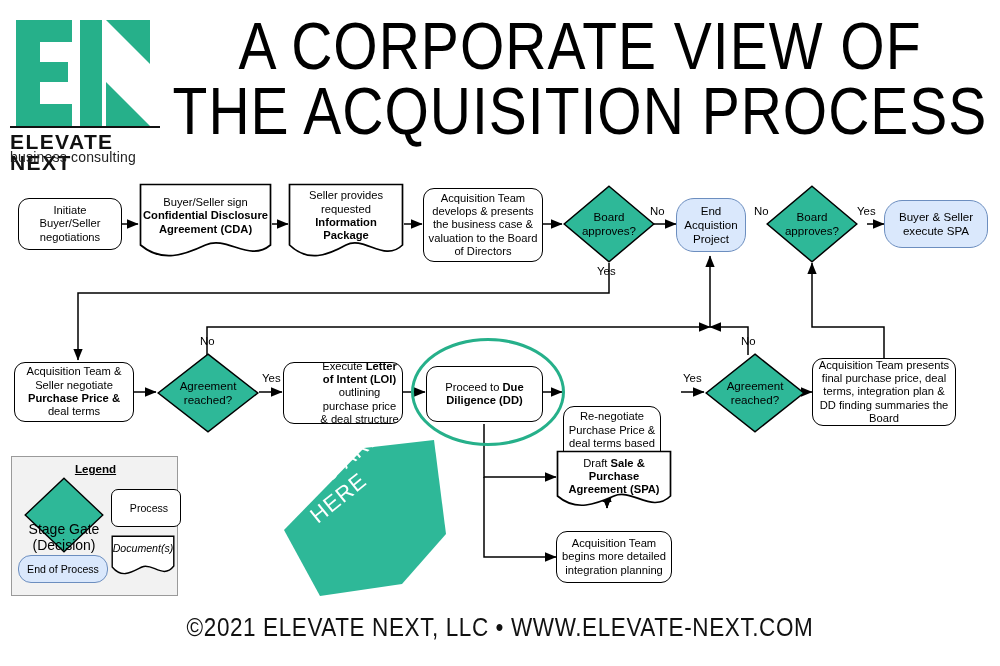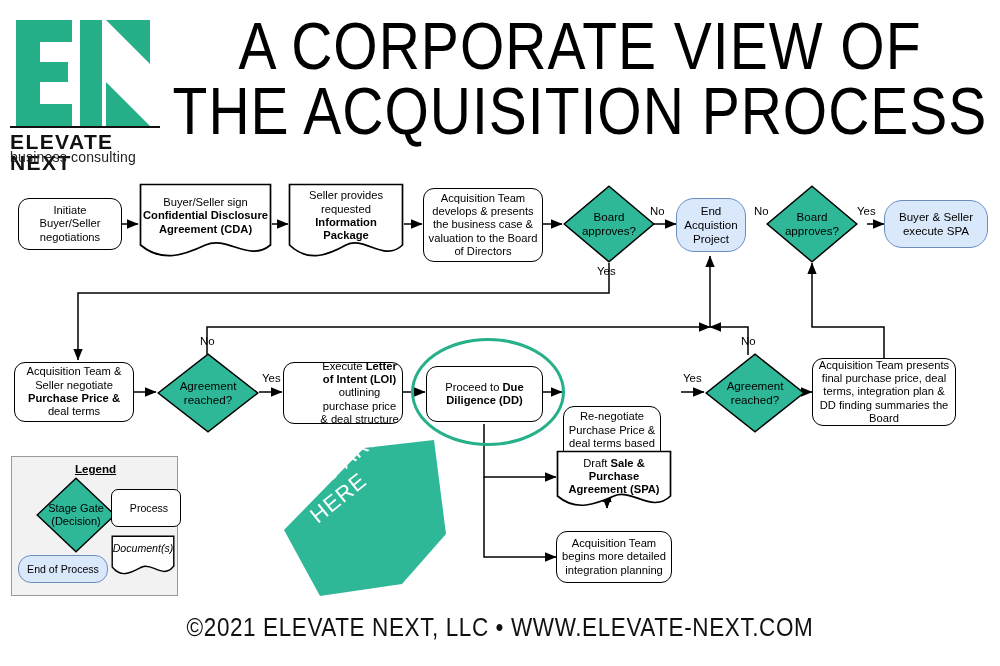--- a/index.html
+++ b/index.html
@@ -76,21 +76,21 @@
 
   
   .legend{
     position:absolute;left:11px;top:456px;width:167px;height:140px;
     background:#f2f2f2;border:1.6px solid #9a9a9a;box-sizing:border-box;
   }
   .legend-title{
     position:absolute;left:0;top:5px;width:167px;text-align:center;
     font-size:11.6px;font-weight:bold;color:#000;text-decoration:underline;
   }
-  .lg-dia{position:absolute;left:24px;top:20px;width:80px;height:76px;font-size:11px;line-height:1.15;}
+  .lg-dia{position:absolute;left:12px;top:20px;width:80px;height:76px;font-size:14px;line-height:1.15;align-items:flex-end;}
   .lg-end{
     position:absolute;left:6px;top:98px;width:88px;height:26px;
     background:#dae8fc;border:1.5px solid #6c8ebf;border-radius:13px;
     display:flex;align-items:center;justify-content:center;
     font-size:10.6px;color:#000;
   }
   .lg-proc{
     position:absolute;left:99px;top:32px;width:62px;height:36px;
     background:#fff;border:1.5px solid #000;border-radius:7px;
     display:flex;align-items:center;justify-content:center;

